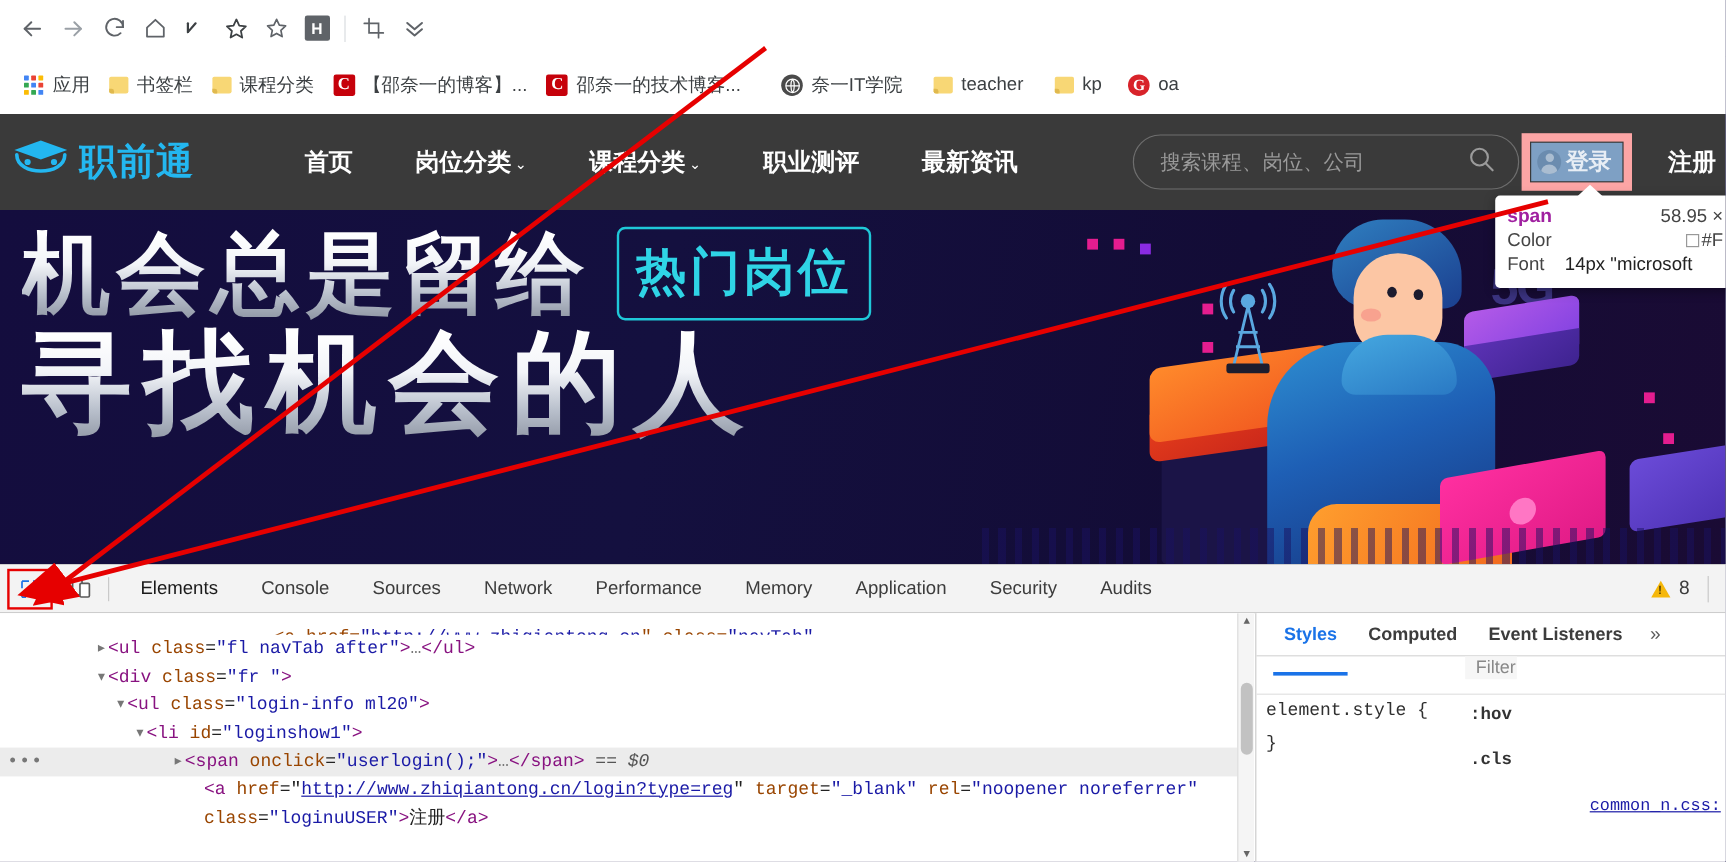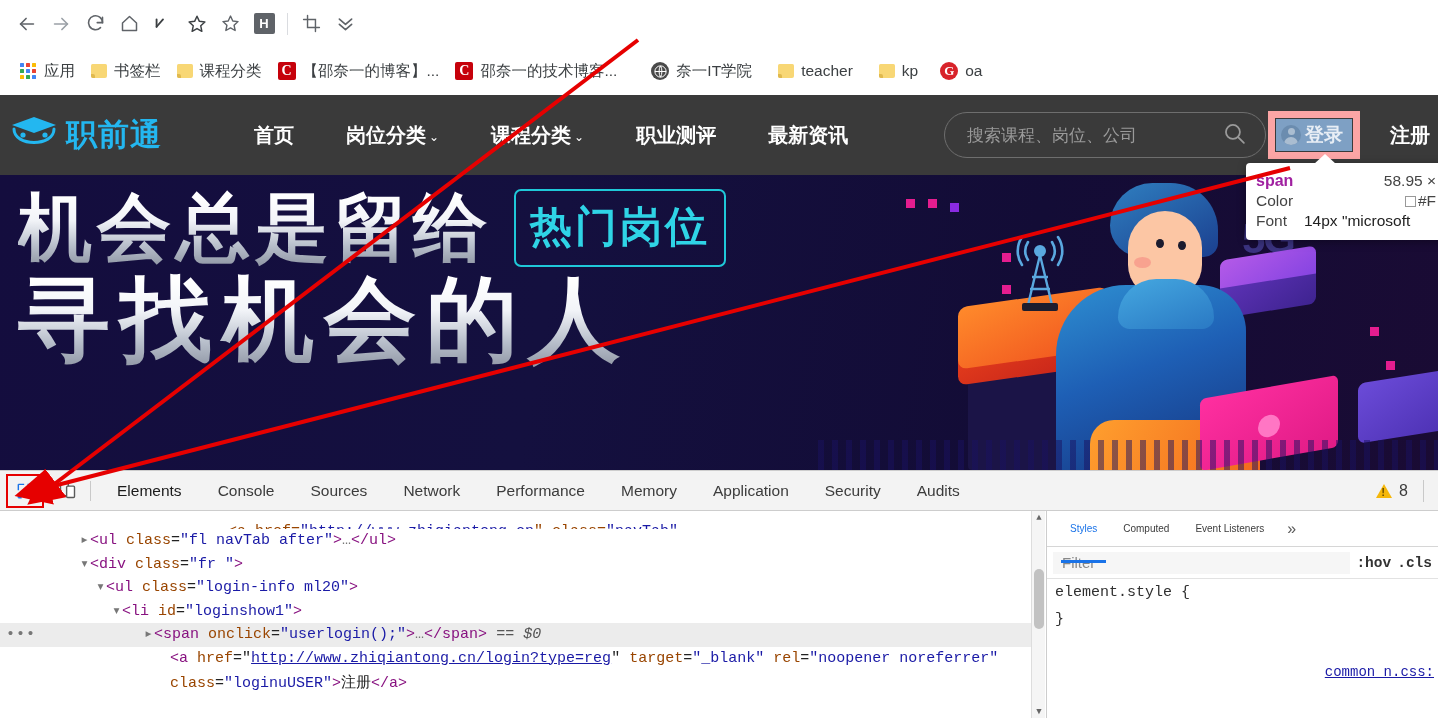--- a/index.html
+++ b/index.html
@@ -179,25 +179,25 @@
   .cn { color:#222; font-family:"Liberation Sans",sans-serif; }
   .dots3 { position:absolute; left:6px; color:#777; letter-spacing:1px; }
   .cut-row { position:absolute; top:0; left:0; width:100%; height:18px; overflow:hidden; }
   .dom-scroll { position:absolute; right:0; top:0; width:14px; height:208px; background:#f5f5f5; border-left:1px solid #ddd; }
   .dom-scroll .arr { width:14px;height:14px;display:flex;align-items:center;justify-content:center;color:#666;font-size:9px;}
   .dom-scroll .th { position:absolute; left:2px; top:58px; width:10px; height:60px; background:#c2c2c2; border-radius:5px;}
 
   
   .styles-panel { position:absolute; top:40px; left:1046px; width:392px; height:208px; background:#fff; border-left:1px solid #cdcdcd;}
   .st-tabs { height:36px; display:flex; align-items:center; border-bottom:1px solid #d6d6d6; padding-left:10px; gap:0; }
-  .st-tab { font-size:10px; color:#3c3c3c; padding:16px 13px; line-height:34px; position:relative; white-space:nowrap;}
+  .st-tab { font-size:15px; color:#3c3c3c; padding:16px 13px; line-height:34px; position:relative; white-space:nowrap;font-weight:bold;}
   .st-tab.active { color:#1a73e8; }
   .st-tab.active:after { content:""; position:absolute; left:4px; right:4px; bottom:-1px; height:3px; background:#1a73e8; }
   .st-more { font-size:16px; color:#5a5a5a; padding:0 10px; }
-  .st-filterrow { height:32px; display:flex; align-items:center; border-bottom:1px solid #e2e2e2; padding:0 6px; gap:6px;}
+  .st-filterrow { height:32px; display:flex; align-items:center; border-bottom:1px solid #e2e2e2; padding:0 6px; gap:22px;flex-direction:column;}
   .st-filter { flex:1; height:22px; background:#f6f6f6; border:1px solid transparent; display:flex; align-items:center;
      padding-left:8px; color:#888; font-size:15px; }
   .st-hov { font-size:14.5px; font-weight:bold; color:#333; font-family:"Liberation Mono",monospace;}
   .st-cls { font-size:14.5px; font-weight:bold; color:#333; font-family:"Liberation Mono",monospace;}
   .st-body { font-family:"Liberation Mono", monospace; font-size:15px; color:#303030; }
   .st-rule { padding:2px 0 2px 8px; line-height:23px; white-space:pre; }
   .st-inherit { background:#eeeeee; padding:3px 0 3px 8px; line-height:22px; font-family:"Liberation Sans",sans-serif;
      font-size:15px; color:#333; border-top:1px solid #e2e2e2; border-bottom:1px solid #e2e2e2;}
   .st-inherit b { color:#881280; font-family:"Liberation Mono",monospace; }
   .src { color:#1a1aa6; text-decoration:underline; float:right; margin-right:4px; font-size:14px; }

